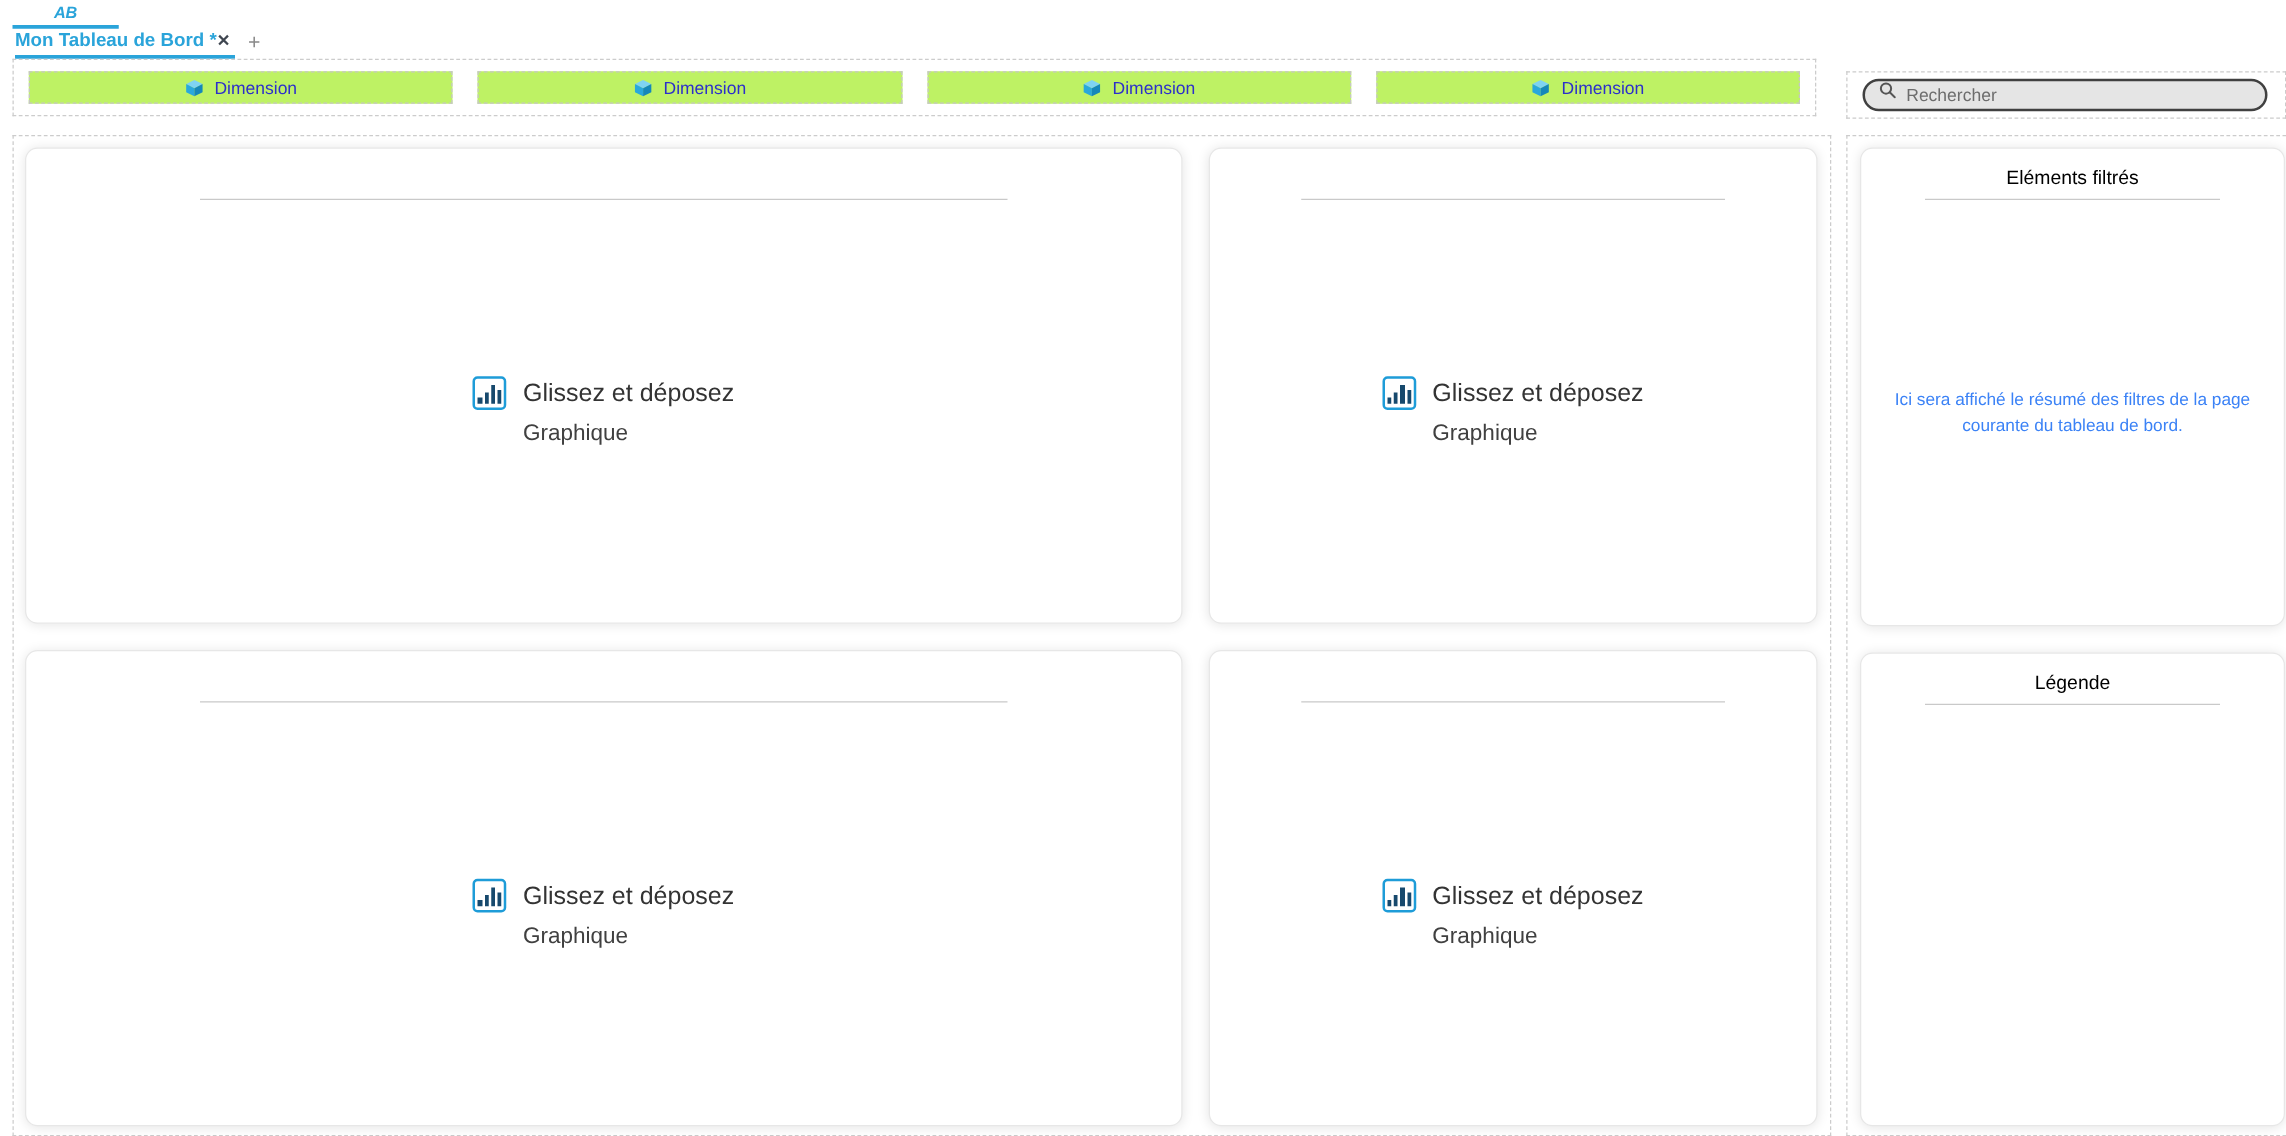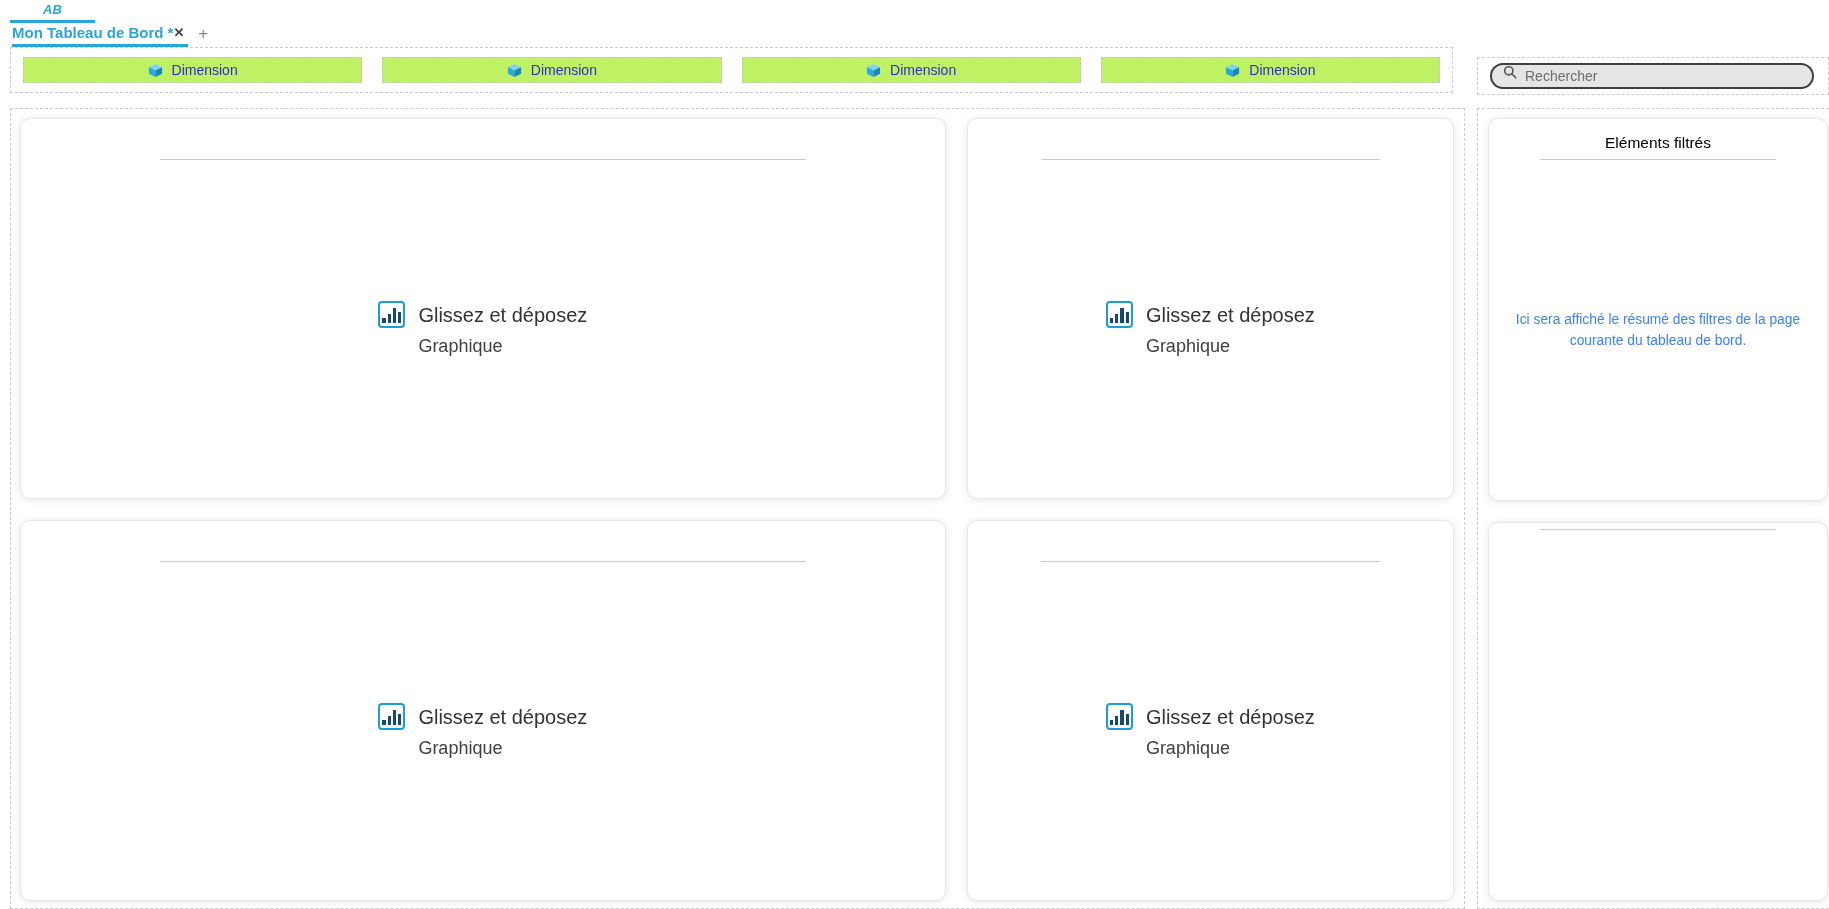--- a/index.html
+++ b/index.html
@@ -221,20 +221,21 @@
 
       <div class="side-card filters">
         <div class="card-title">Eléments filtrés</div>
         <div class="card-divider"></div>
         <div class="card-body">
           <p class="panel-msg">Ici sera affiché le résumé des filtres de la page courante du tableau de bord.</p>
         </div>
       </div>
 
       <div class="side-card legend">
+        <div class="card-title">Légende</div>
         <div class="card-divider"></div>
         <div class="card-body"></div>
       </div>
 
     </div>
   </div>
 
 </div>
 
 </body></html>

